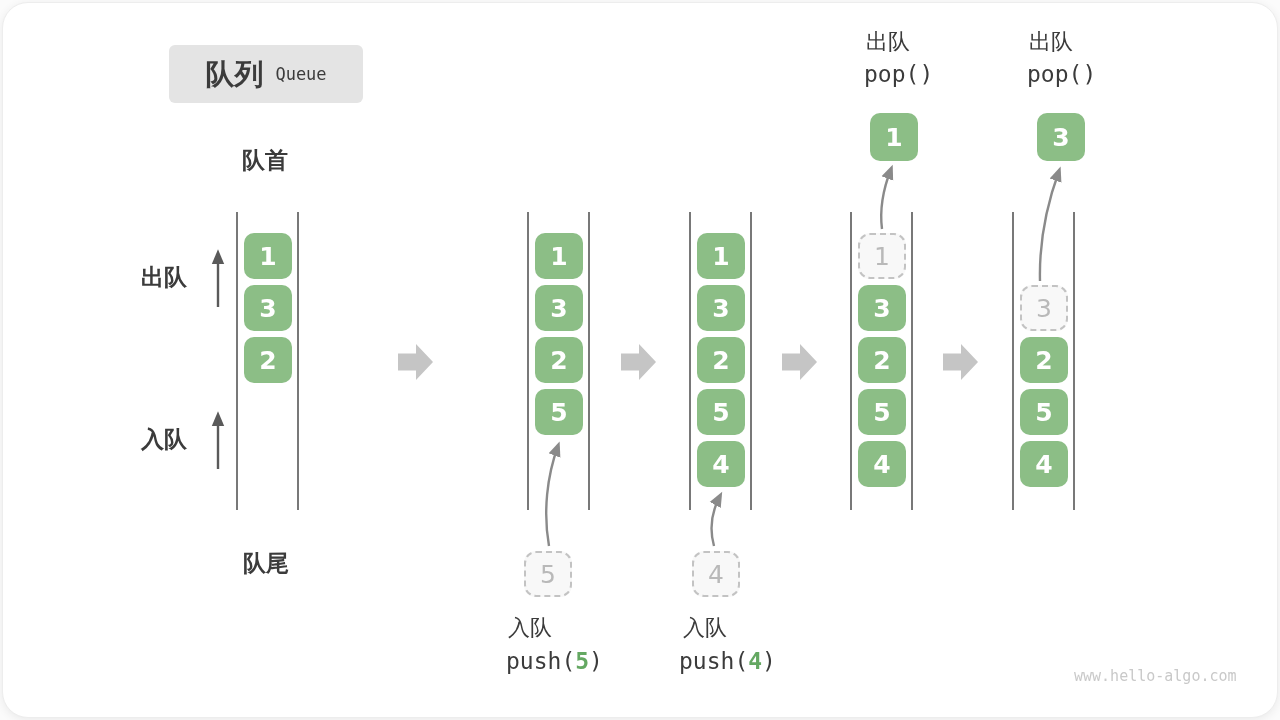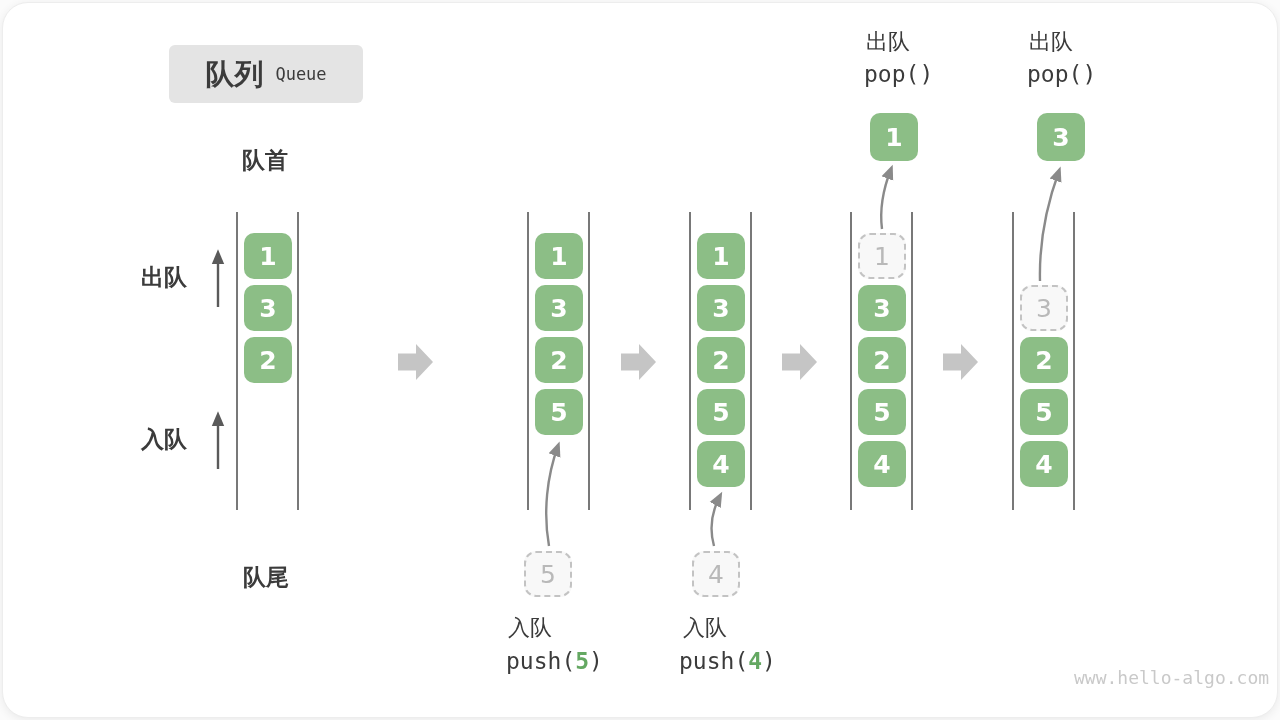--- a/index.html
+++ b/index.html
@@ -31,21 +31,21 @@
     display:flex;align-items:center;justify-content:center;
     font-family:"DejaVu Sans","Liberation Sans",sans-serif;
     font-size:25px;font-weight:600;box-sizing:border-box;
   }
   .cell.green{background:#8cbe86;color:#ffffff;}
   .cell.pop{height:48px;}
   .cell.dashed{
     background:#f8f8f8;border:2.5px dashed #c3c3c3;color:#b9b9b9;font-weight:500;
     border-radius:12px;
   }
-  .watermark{font-size:18px;color:#c9c9c9;}
+  .watermark{font-size:15px;color:#c9c9c9;}
   svg.overlay{position:absolute;left:0;top:0;pointer-events:none;}
 </style>
 </head>
 <body>
 
 <div class="card"></div>
 
 <svg class="overlay" width="1280" height="720">
   <defs>
     <marker id="ahGray" viewBox="0 0 10 10" refX="6.5" refY="5" markerWidth="6.5" markerHeight="6.5" orient="auto-start-reverse">
@@ -86,21 +86,21 @@
     <path d="M1040,281 C1039,242 1047,204 1059,171" marker-end="url(#ahGray)"></path>
   </g>
 </svg>
 
 <div class="abs title-box">
   <span class="zh title-zh">队列</span>
   <span class="mono title-en">Queue</span>
 </div>
 
 <div class="abs zh lbl-bold" style="left:242px;top:149px;">队首</div>
-<div class="abs zh lbl-bold" style="left:243px;top:566px;">队尾</div>
+<div class="abs zh lbl-bold" style="left:243px;top:552px;">队尾</div>
 <div class="abs zh lbl-bold" style="left:141px;top:266px;">出队</div>
 <div class="abs zh lbl-bold" style="left:141px;top:428px;">入队</div>
 
 <div>
   <div class="cell green" style="left:244px;top:233px;">1</div>
   <div class="cell green" style="left:244px;top:285px;">3</div>
   <div class="cell green" style="left:244px;top:337px;">2</div>
 </div>
 
 <div>

